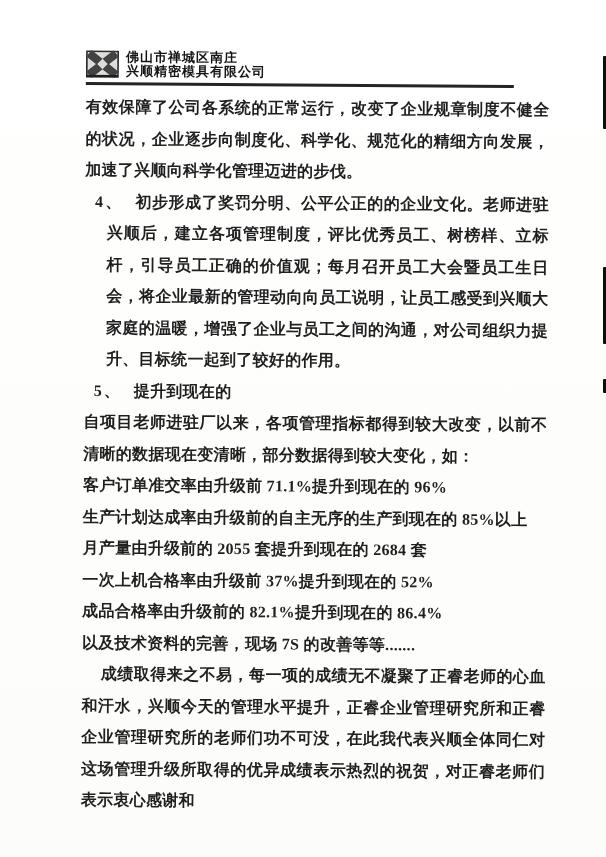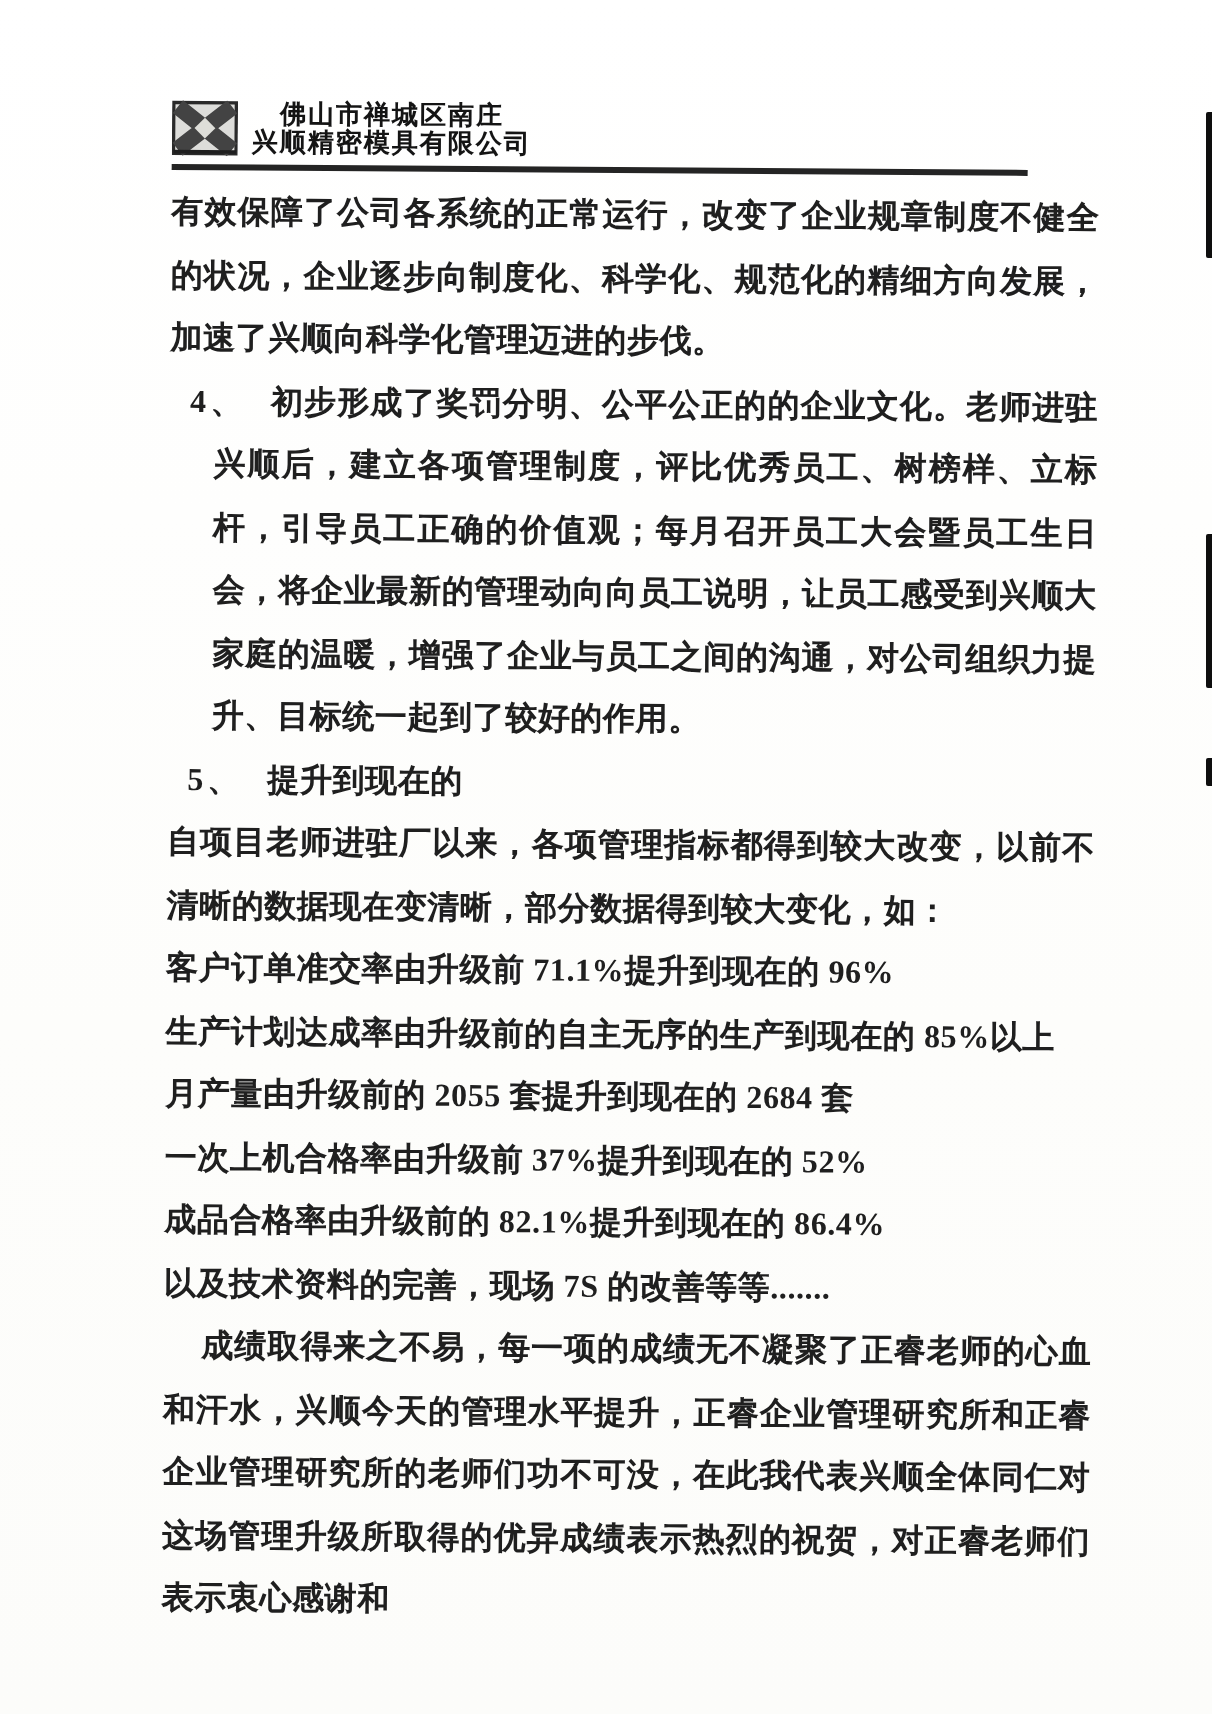--- a/index.html
+++ b/index.html
@@ -16,21 +16,21 @@
     transform:rotate(0.4deg);
     transform-origin:90px 60px;
   }
   
   .letterhead {
     position:absolute; top:50px; left:86px;
     display:flex; align-items:flex-start; gap:7px;
   }
   .logo { width:33px; height:28px; flex:0 0 auto; }
   .company { font-weight:bold; color:#141414; letter-spacing:1px; line-height:14px; }
-  .company .l1 { font-size:13px; text-align:center; }
+  .company .l1 { font-size:13px; text-align:left; }
   .company .l2 { font-size:13px; }
   .rule {
     position:absolute; top:82px; left:86px;
     width:428px; height:2.5px; background:#242424;
   }
   
   .doc-body {
     position:absolute; top:91px; left:86px; right:56px;
     font-size:16px; line-height:31.5px;
     font-weight:600;

